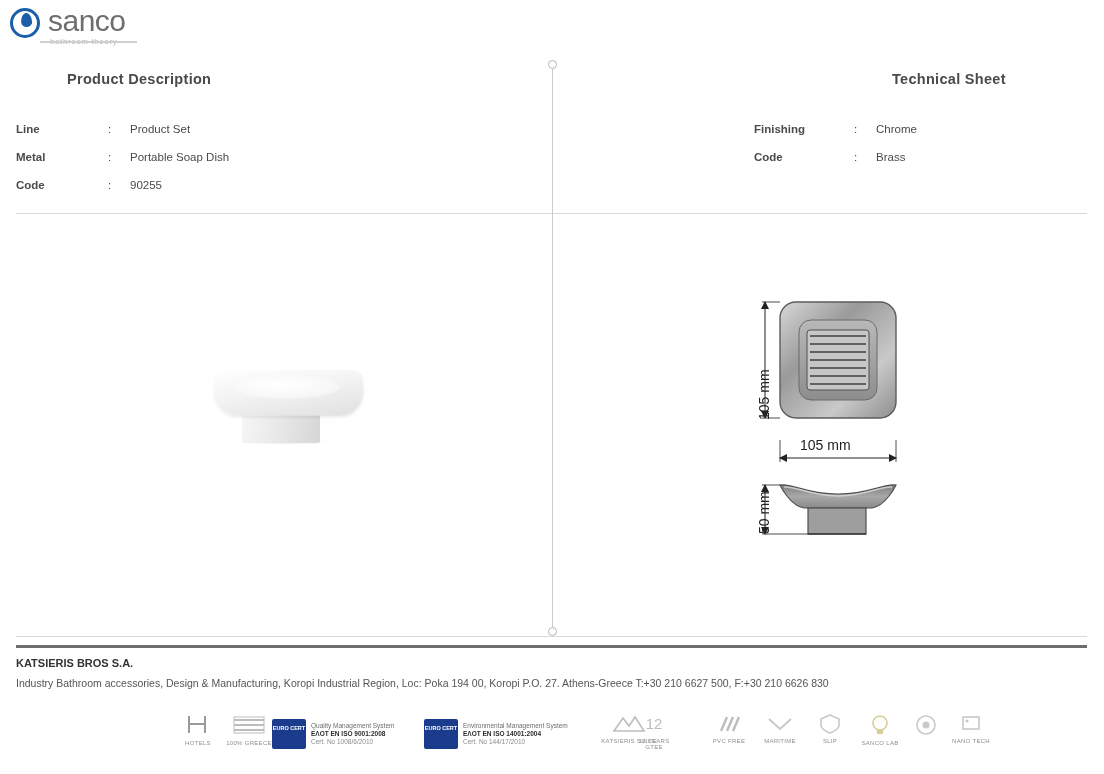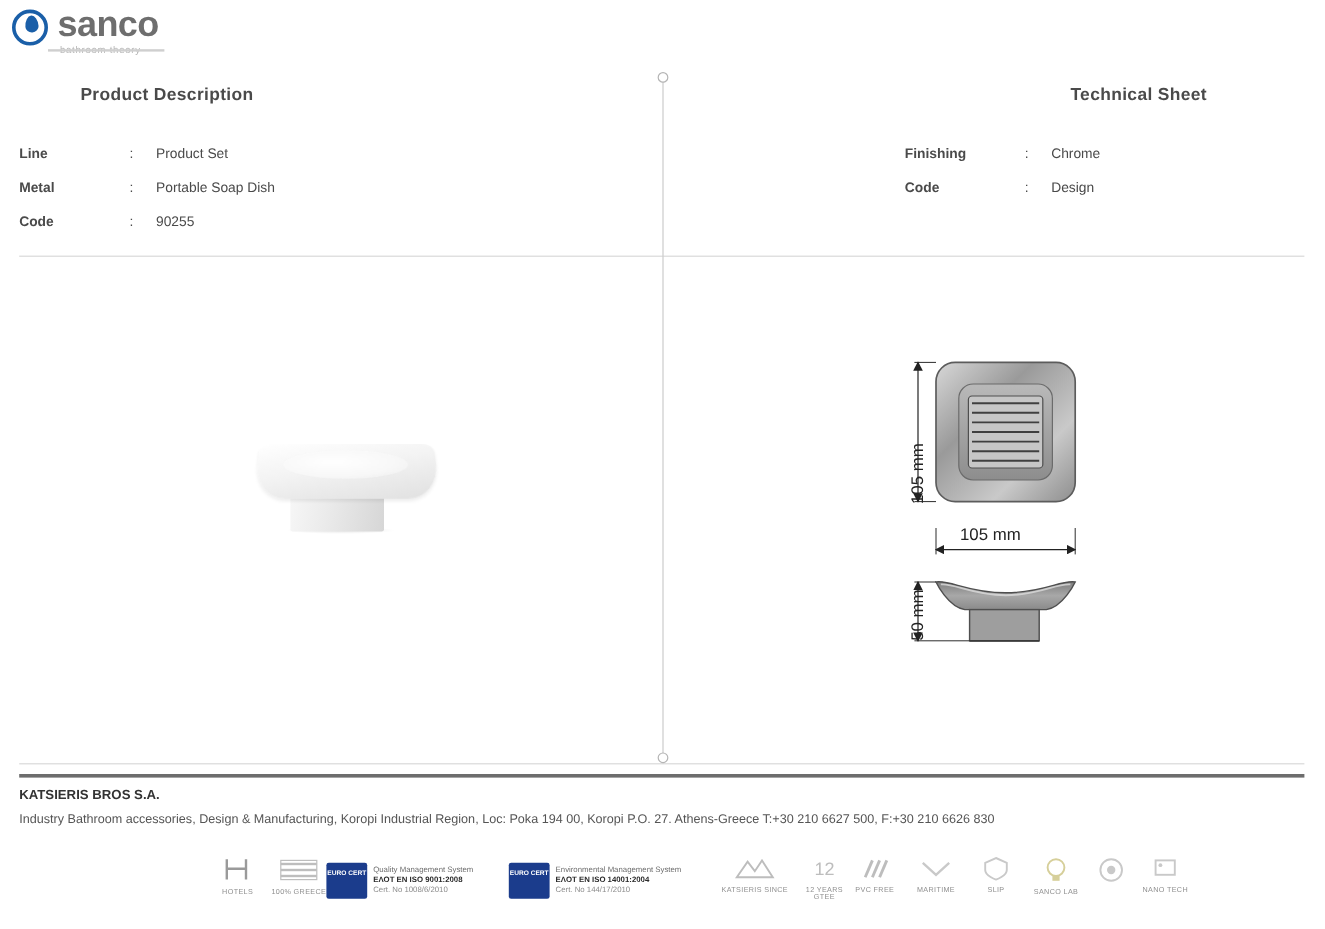--- a/index.html
+++ b/index.html
@@ -47,21 +47,21 @@
   }
   .logo-text {
     margin-left: 4px;
     margin-top: 2px;
   }
   .logo-name {
     font-size: 30px;
     color: #6e6e6e;
     letter-spacing: -0.5px;
     line-height: 30px;
-    font-weight: 700;
+    font-weight: 400;
   }
   .logo-tag {
     font-size: 8px;
     color: #b6b6b6;
     letter-spacing: 0.6px;
     margin-top: 1px;
     margin-left: 2px;
   }
   .logo-underline {
     position: absolute;
@@ -333,21 +333,21 @@
 
 <div class="spec" id="spec-right">
   <div class="spec-row">
     <span class="spec-key">Finishing</span>
     <span class="spec-colon">:</span>
     <span class="spec-val">Chrome</span>
   </div>
   <div class="spec-row">
     <span class="spec-key">Code</span>
     <span class="spec-colon">:</span>
-    <span class="spec-val">Design</span>
+    <span class="spec-val">Brass</span>
   </div>
 </div>
 
 <div class="hr-top"></div>
 <div class="hr-bottom"></div>
 <div class="fold"></div>
 <div class="fold-dot top"></div>
 <div class="fold-dot bottom"></div>
 
 <div class="photo">
@@ -470,21 +470,21 @@
     </div>
   </div>
 
   <div class="badge" style="left:585px; width:56px;">
     <svg width="34" height="22" viewBox="0 0 34 22">
       <path d="M2 18 L11 5 L17 13 L23 4 L32 18 Z" fill="none" stroke="#bdbdbd" stroke-width="1.6"></path>
     </svg>
     <span class="cap">KATSIERIS SINCE</span>
   </div>
 
-  <div class="badge" style="left:648px; width:46px;">
+  <div class="badge" style="left:615px; width:46px;">
     <svg width="30" height="22" viewBox="0 0 30 22">
       <text x="15" y="16" text-anchor="middle" font-size="15" fill="#bdbdbd" font-family="Liberation Sans, sans-serif">12</text>
     </svg>
     <span class="cap">12 YEARS GTEE</span>
   </div>
 
   <div class="badge" style="left:690px; width:46px;">
     <svg width="28" height="22" viewBox="0 0 28 22">
       <g stroke="#bdbdbd" stroke-width="2.4">
         <line x1="6" y1="18" x2="12" y2="4"></line>

